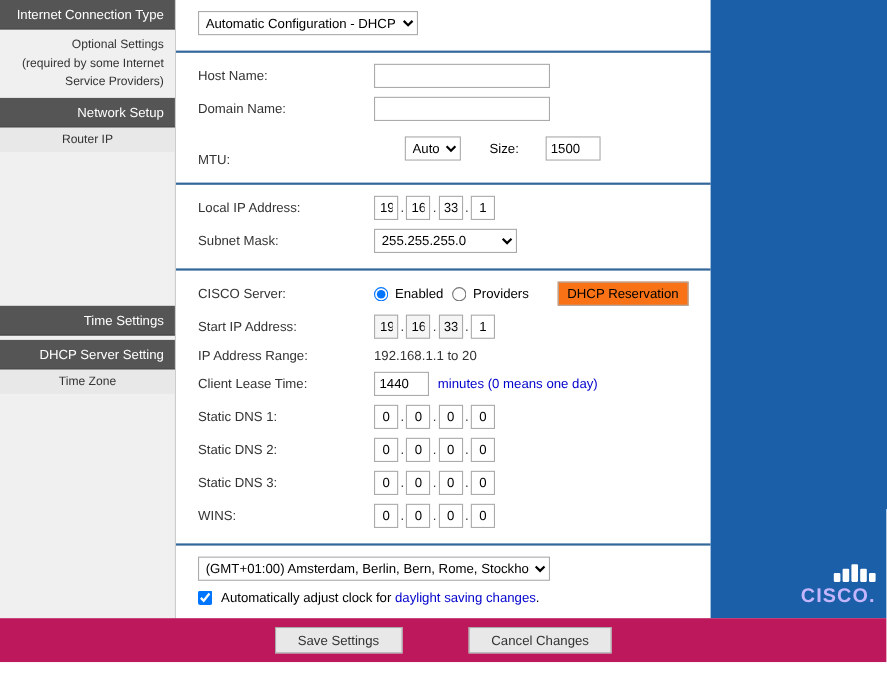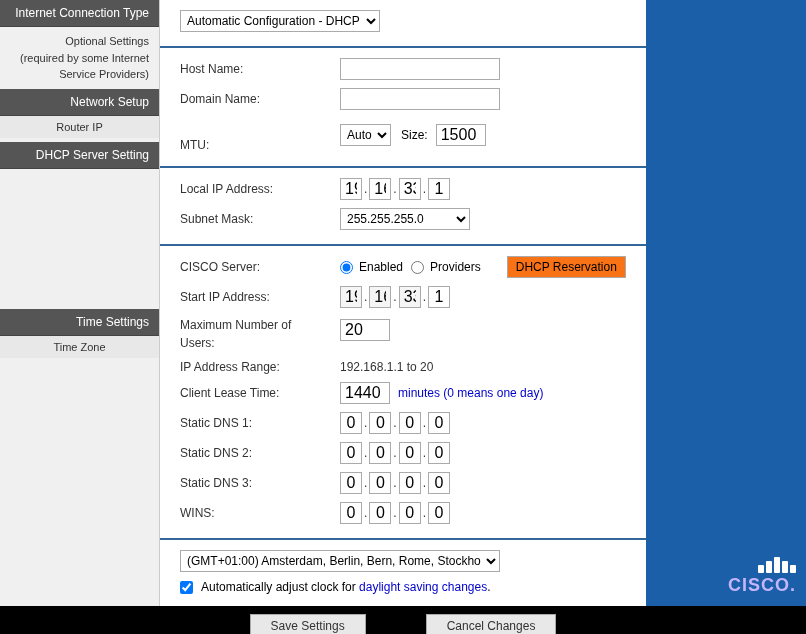--- a/index.html
+++ b/index.html
@@ -14,21 +14,21 @@
     .form-label {
       width: 160px;
       font-size: 12px;
       color: #333;
       flex-shrink: 0;
     }
 
     input[type="text"] {
       border: 1px solid #aaa;
       padding: 2px 4px;
-      font-size: 16px;
+      font-size: 12px;
       height: 22px;
       background: #fff;
     }
 
     input[type="text"].wide {
       width: 160px;
     }
 
     input[type="text"].ip-octet {
       width: 22px;
@@ -46,21 +46,21 @@
     }
 
     select {
       border: 1px solid #aaa;
       padding: 2px 2px;
       font-size: 12px;
       height: 22px;
       background: #fff;
     }
 
-    .mtu-row { display: flex; align-items: center; gap: 4px; }
+    .mtu-row { display: flex; align-items: center; gap: 20px; margin-left: 28px; }
     .mtu-label { font-size: 12px; color: #333; width: 160px; flex-shrink: 0; margin-top: 20px; }
 
     .dhcp-btn {
       background: #f97316;
       border: 1px solid #aaa;
       padding: 2px 8px;
       font-size: 12px;
       cursor: pointer;
       height: 22px;
       margin-left: 18px;
@@ -100,21 +100,21 @@
     }
 
     .cisco-text {
       color: #c4b5fd;
       font-size: 18px;
       font-weight: bold;
       letter-spacing: 1px;
     }
 
     .bottom-bar {
-      background: #000000;
+      background: #be185d;
       height: 40px;
       display: flex;
       align-items: center;
       justify-content: center;
       gap: 60px;
       width: 806px;
     }
 
     .bottom-btn {
       background: #e8e8e8;
@@ -233,26 +233,26 @@
         <span>Optional Settings<br>(required by some Internet<br>Service Providers)</span>
       </div>
 
       <div class="sb-header">
         <span>Network Setup</span>
       </div>
       <div class="sb-subitem">
         <span>Router IP</span>
       </div>
 
+      <div class="sb-header" style="margin-top: 140px;">
+        <span>Time Settings</span>
+      </div>
+
       <div class="sb-header" style="margin-top: 4px;">
         <span>DHCP Server Setting</span>
-      </div>
-
-      <div class="sb-header" style="margin-top: 140px;">
-        <span>Time Settings</span>
       </div>
       <div class="sb-subitem">
         <span>Time Zone</span>
       </div>
     </div>
 
     <div class="content-full">
 
       <div class="internet-section">
         <div class="form-row">
@@ -327,24 +327,20 @@
             <input type="text" class="ip-octet" value="192" style="background: rgb(245, 245, 245);">
             <span class="ip-separator">.</span>
             <input type="text" class="ip-octet" value="168" style="background: rgb(245, 245, 245);">
             <span class="ip-separator">.</span>
             <input type="text" class="ip-octet" value="33" style="background: rgb(245, 245, 245);">
             <span class="ip-separator">.</span>
             <input type="text" class="ip-octet" value="1" style="">
           </div>
         </div>
 
-        <div class="form-row" style="align-items: flex-start;">
-          <label class="form-label" style="line-height:1.5;">Maximum Number of<br>Users:</label>
-          <input type="text" class="short" value="20" style="margin-top: 3px;">
-        </div>
 
         <div class="form-row">
           <label class="form-label">IP Address Range:</label>
           <span class="ip-range-text">192.168.1.1  to  20</span>
         </div>
 
         <div class="form-row">
           <label class="form-label">Client Lease Time:</label>
           <input type="text" class="short" value="1440" style="">
           <span class="lease-hint">minutes (0 means one day)</span>

